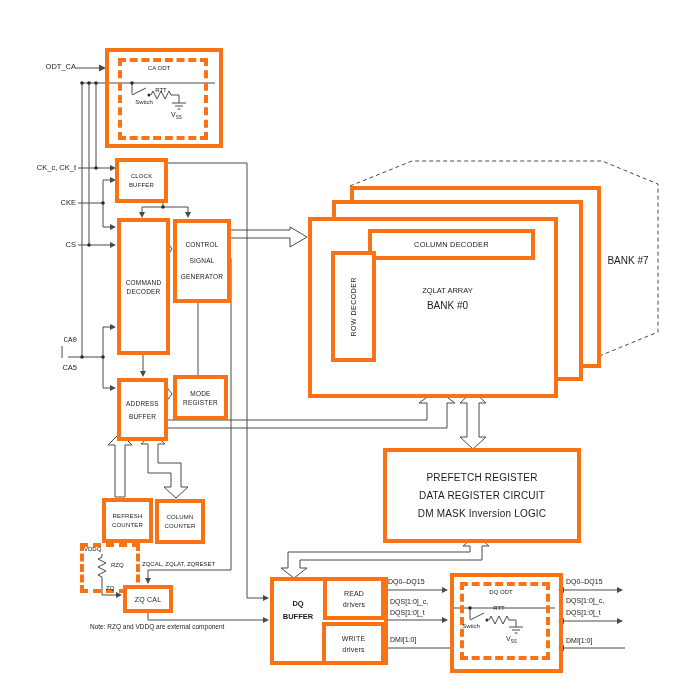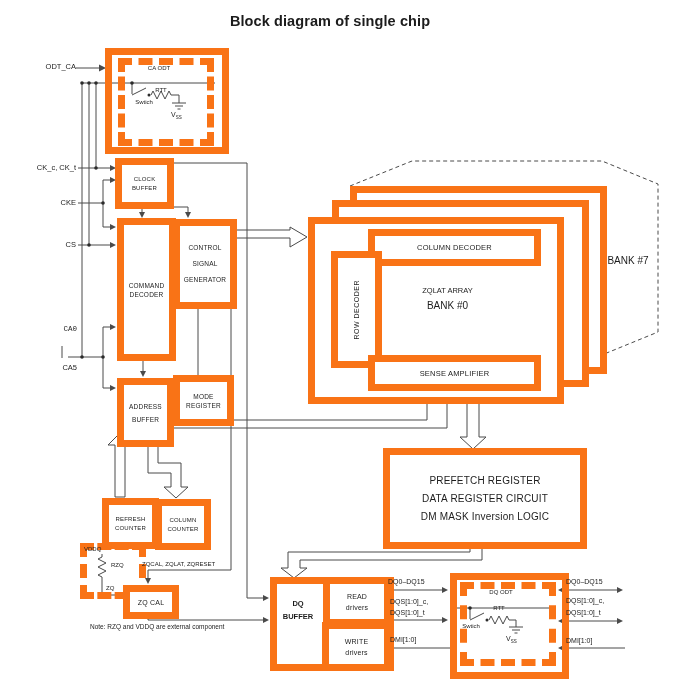--- a/index.html
+++ b/index.html
@@ -1,19 +1,19 @@
 <!DOCTYPE html>
 <html><head>
 <meta charset="utf-8">
 <style>
   html,body{margin:0;padding:0;background:#fff;}
   #stage{position:relative;width:697px;height:693px;background:#fff;
          font-family:"Liberation Sans","DejaVu Sans",sans-serif;color:#1c1c1c;overflow:hidden;}
   #wires{position:absolute;left:0;top:0;}
-  .box{position:absolute;border:7px solid #f97316;background:#fff;display:flex;
+  .box{position:absolute;border:4px solid #f97316;background:#fff;display:flex;
        flex-direction:column;align-items:center;justify-content:center;text-align:center;
        font-size:6.5px;line-height:9px;letter-spacing:0.2px;}
   .box.clear{background:transparent;}
   .box.dashed{border-style:dashed;}
   .lbl{position:absolute;white-space:nowrap;font-size:7.5px;line-height:10px;}
   .lbl.r{text-align:right;}
   .lbl.c{text-align:center;}
   .sig{font-size:7px;}
   .tiny{font-size:6px;}
   .title{font-size:14.5px;font-weight:bold;text-align:center;letter-spacing:0.1px;}
@@ -155,27 +155,26 @@
       <circle cx="82" cy="357" r="1.8"></circle>
         <circle cx="103" cy="357" r="1.8"></circle>
         <circle cx="163" cy="207" r="1.8"></circle>
       <circle cx="132" cy="83" r="1.8"></circle>
         <circle cx="470" cy="608" r="1.8"></circle>
       <circle cx="149" cy="95" r="1.5"></circle>
         <circle cx="487" cy="620" r="1.5"></circle>
     </g>
   </svg>
 
-  <div class="lbl title" style="left:115px;top:16px;width:430px;">Block diagram of single chip</div>
 
   <div class="lbl r" style="left:28px;top:62px;width:48px;">ODT_CA</div>
   <div class="lbl r" style="left:18px;top:163px;width:58px;">CK_c, CK_t</div>
   <div class="lbl r" style="left:46px;top:198px;width:30px;">CKE</div>
   <div class="lbl r" style="left:50px;top:240px;width:26px;">CS</div>
-  <div class="lbl r" style="left:46px;top:324px;width:31px;font-family:Liberation Mono, monospace;">CA0</div>
+  <div class="lbl r" style="left:46px;top:335px;width:31px;font-family:Liberation Mono, monospace;">CA0</div>
   <div class="lbl r" style="left:46px;top:363px;width:31px;">CA5</div>
 
   <div class="box clear" style="left:105px;top:48px;width:110px;height:92px;"></div>
   <div class="box clear dashed" style="left:118px;top:58px;width:82px;height:74px;"></div>
   <div class="lbl c tiny" style="left:118px;top:63px;width:82px;">CA ODT</div>
   <div class="lbl c tiny" style="left:148px;top:85px;width:26px;">RTT</div>
   <div class="lbl c tiny" style="left:127px;top:97px;width:34px;">Swtich</div>
   <div class="lbl vss" style="left:171px;top:110px;"><span>V</span><sub>SS</sub></div>
 
   <div class="box tiny" style="left:115px;top:158px;width:45px;height:37px;">
@@ -222,23 +221,20 @@
   <div class="box" style="left:332px;top:200px;width:243px;height:173px;"></div>
   <div class="box" style="left:308px;top:217px;width:242px;height:173px;"></div>
   <div class="box" style="left:368px;top:229px;width:159px;height:23px;font-size:7.5px;">
     <span>COLUMN DECODER</span>
   </div>
   <div class="box" style="left:331px;top:251px;width:37px;height:103px;">
     <span class="vtext">ROW DECODER</span>
   </div>
   <div class="lbl c" style="left:368px;top:286px;width:159px;font-size:7.5px;">ZQLAT ARRAY</div>
   <div class="lbl c" style="left:368px;top:301px;width:159px;font-size:10px;">BANK #0</div>
-  <div class="box" style="left:368px;top:355px;width:159px;height:22px;font-size:7.5px;">
-    <span>SENSE AMPLIFIER</span>
-  </div>
   <div class="lbl c" style="left:594px;top:256px;width:68px;font-size:10px;">BANK #7</div>
 
   <div class="box" style="left:383px;top:448px;width:190px;height:87px;font-size:10px;line-height:18px;">
     <span>PREFETCH REGISTER</span>
     <span>DATA REGISTER CIRCUIT</span>
     <span>DM MASK Inversion LOGIC</span>
   </div>
 
   <div class="box" style="left:270px;top:577px;width:110px;height:80px;"></div>
   <div class="lbl c" style="left:272px;top:597px;width:52px;font-size:7.5px;line-height:13px;font-weight:bold;">

